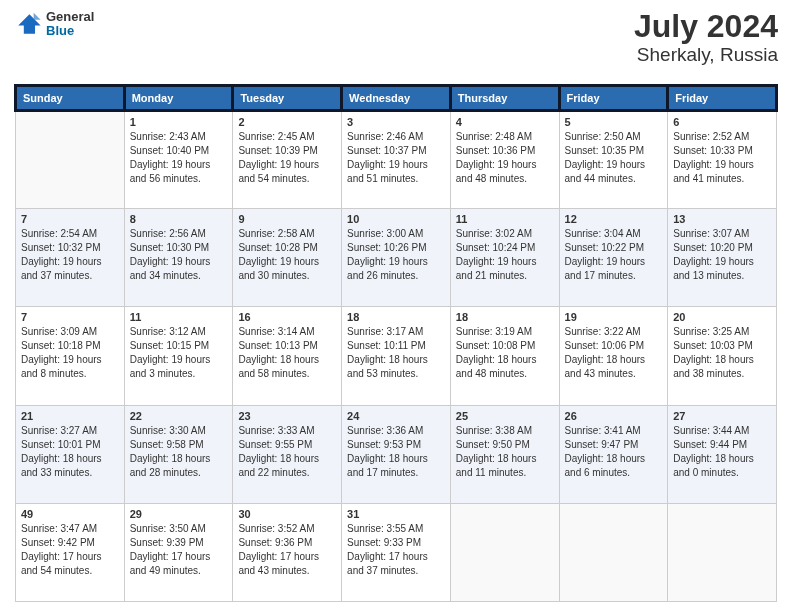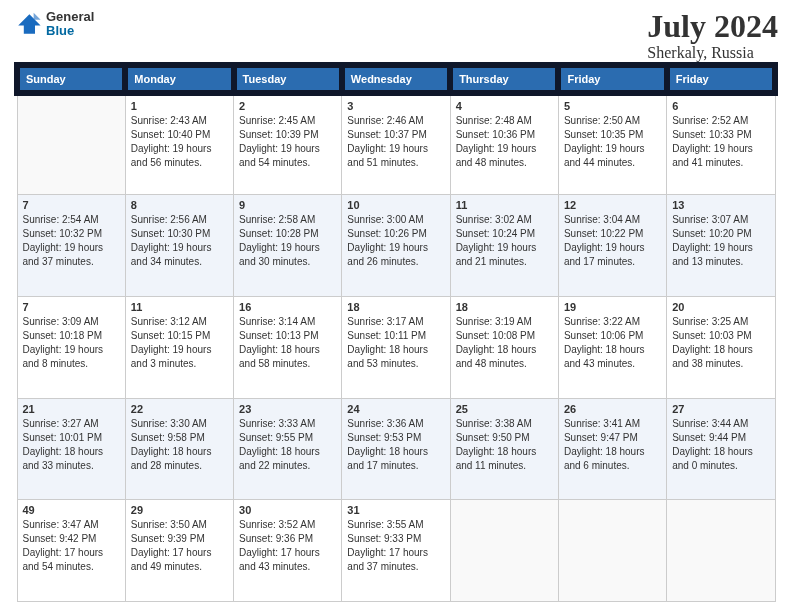--- a/index.html
+++ b/index.html
@@ -14,68 +14,67 @@
       width: 792px;
       height: 612px;
       padding: 10px 14px;
       display: flex;
       flex-direction: column;
     }
     .header {
       display: flex;
       justify-content: space-between;
       align-items: flex-start;
-      margin-bottom: 0;
+      margin-bottom: 18px;
     }
     .logo {
       display: flex;
       align-items: center;
       gap: 4px;
     }
     .logo-text {
       display: flex;
       flex-direction: column;
       font-size: 13px;
       font-weight: bold;
       line-height: 1.1;
     }
     .logo-general { color: #333; }
     .logo-blue { color: #0369a1; }
     .logo-icon {
       width: 28px;
       height: 28px;
     }
     .title-block {
-      text-align: left;
-      font-family: Liberation Serif, serif;
+      text-align: right;
     }
     .month-title {
       font-size: 32px;
       font-weight: bold;
       color: #333;
       line-height: 1;
     }
     .location-title {
-      font-size: 16px;
+      font-size: 19px;
       color: #333;
       margin-top: 2px;
     }
     .calendar {
       width: 100%;
       border-collapse: collapse;
       flex: 1;
       font-size: 9.5px;
     }
     .calendar thead th {
       background-color: #2b6cb0;
       color: #fff;
       text-align: left;
       padding: 5px 6px;
       font-size: 11px;
-      border: 6px solid #0f172a;
+      border: 3px solid #0f172a;
     }
     .calendar tbody td {
       vertical-align: top;
       border: 1px solid #ccc;
       padding: 4px 5px;
       width: calc(100% / 7);
       min-height: 80px;
     }
     .calendar tbody tr {
       height: 90px;

